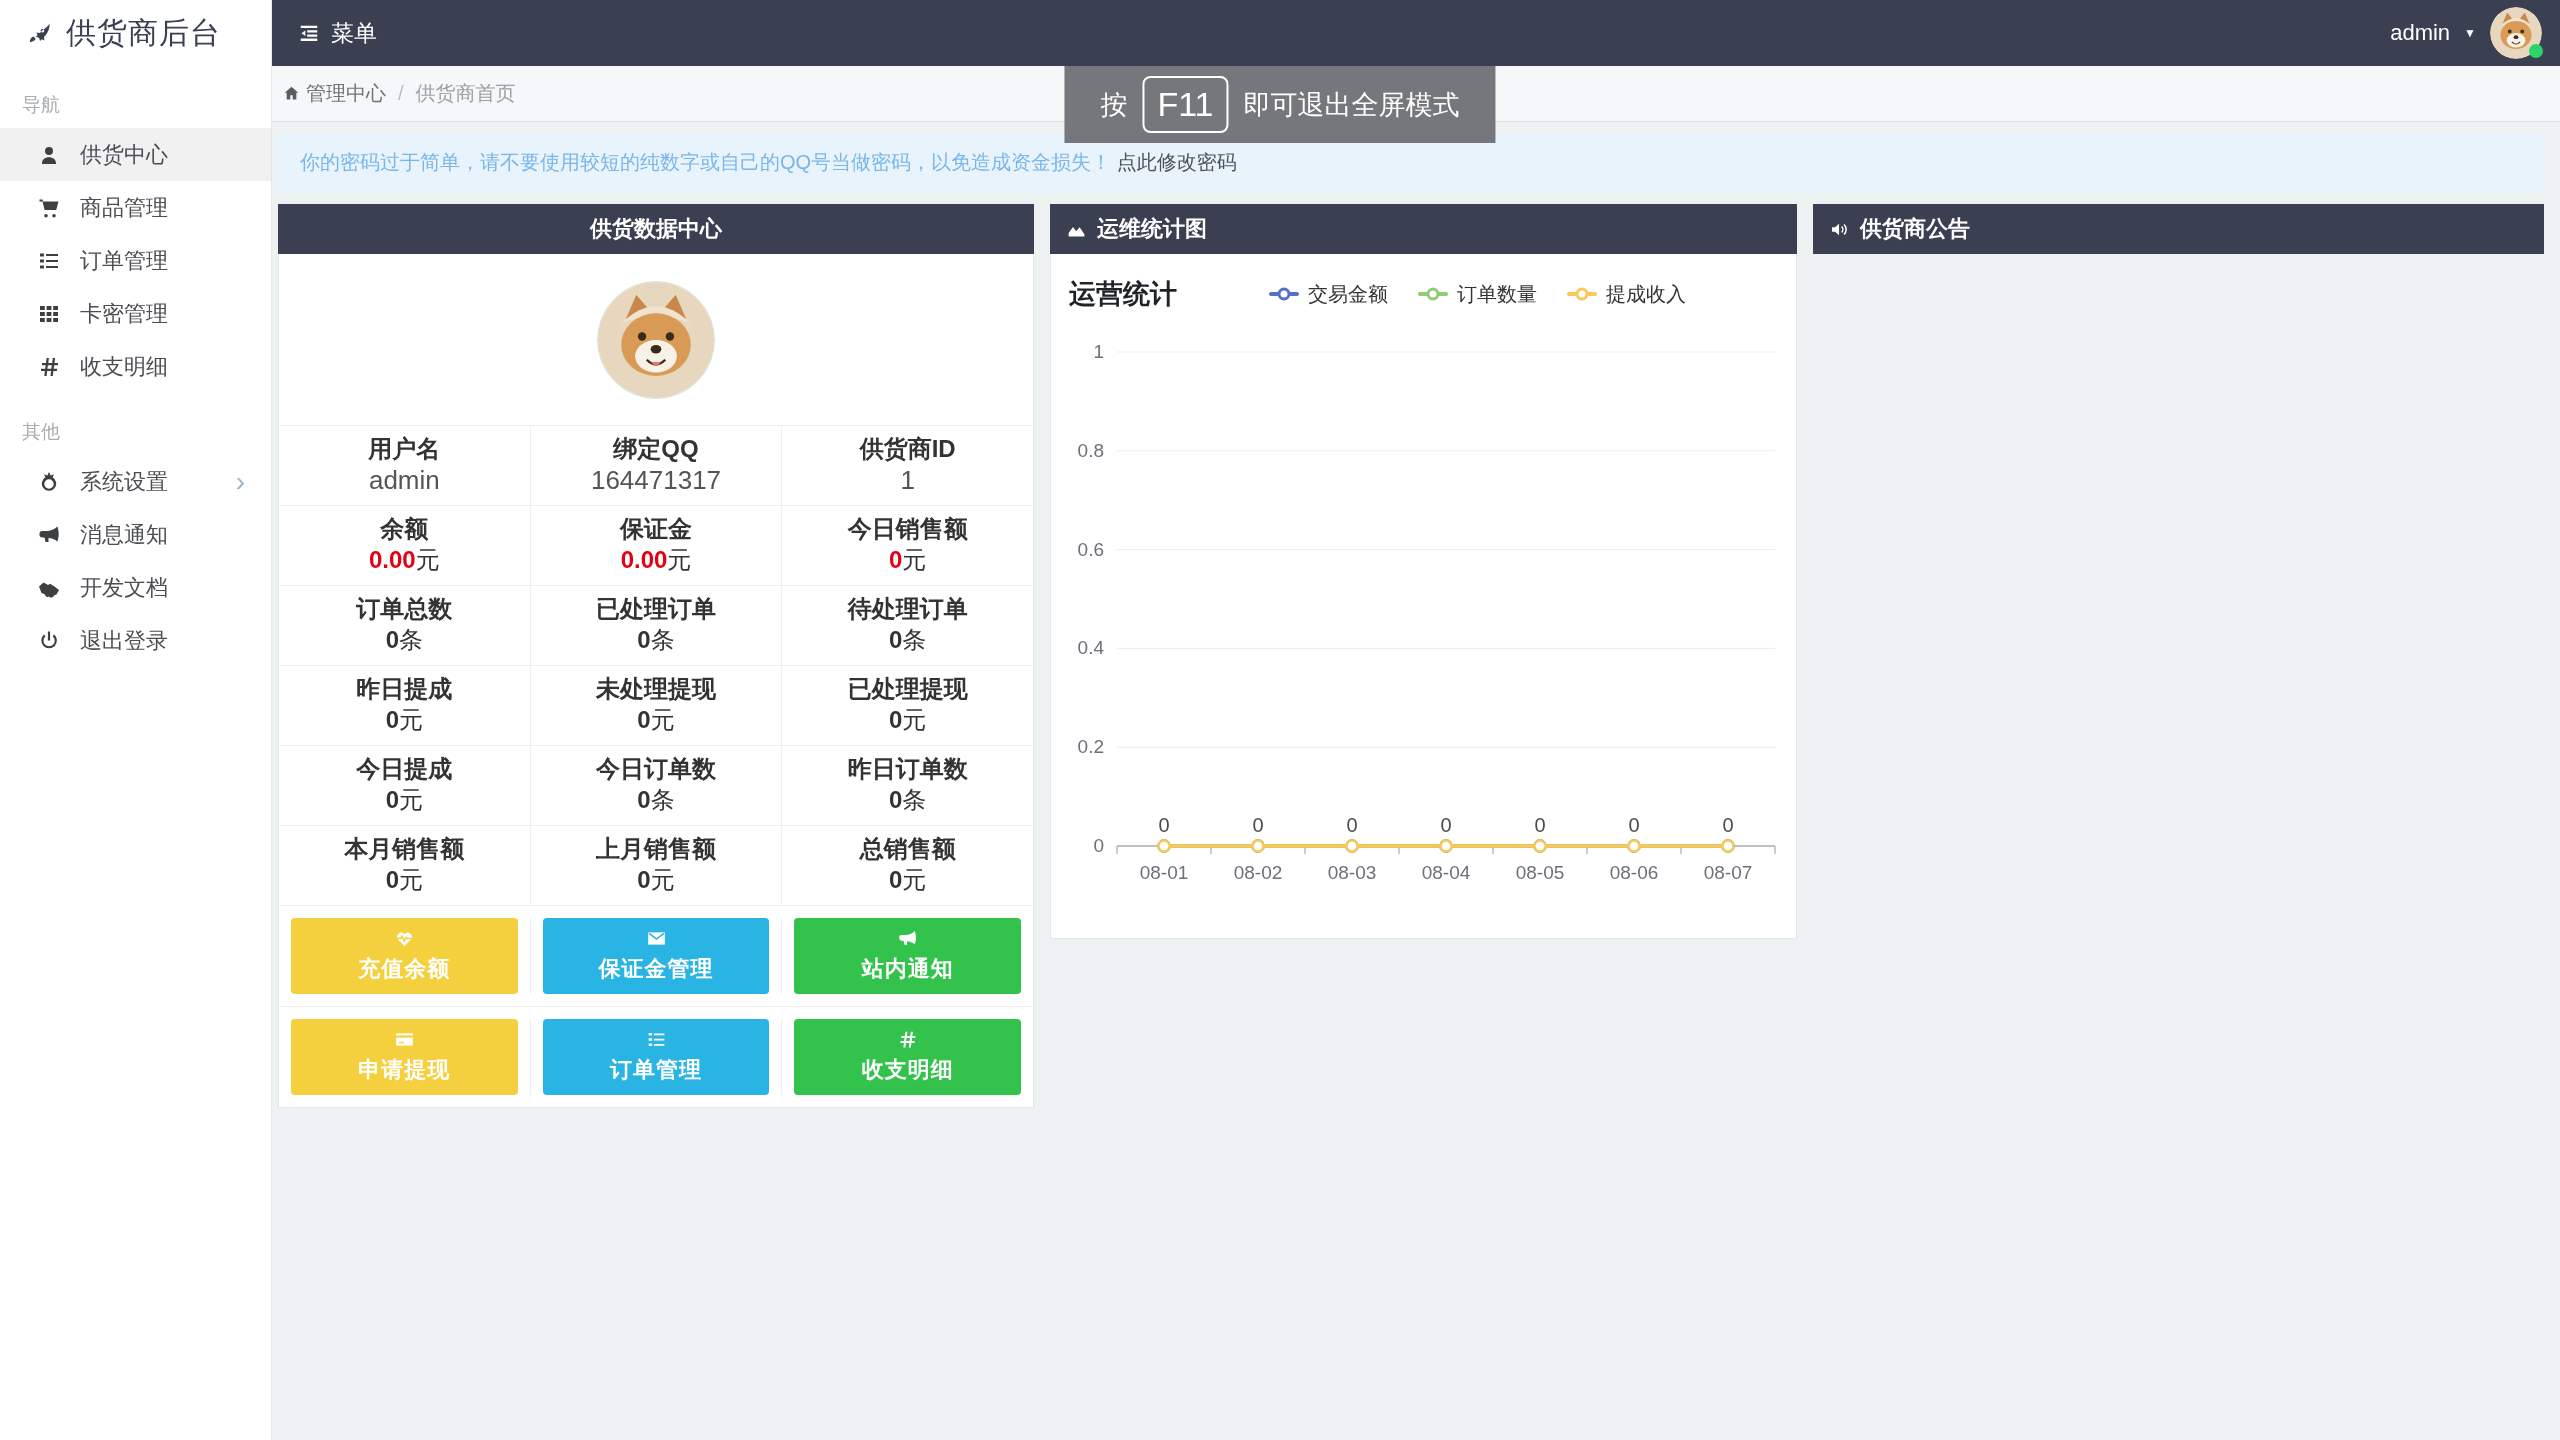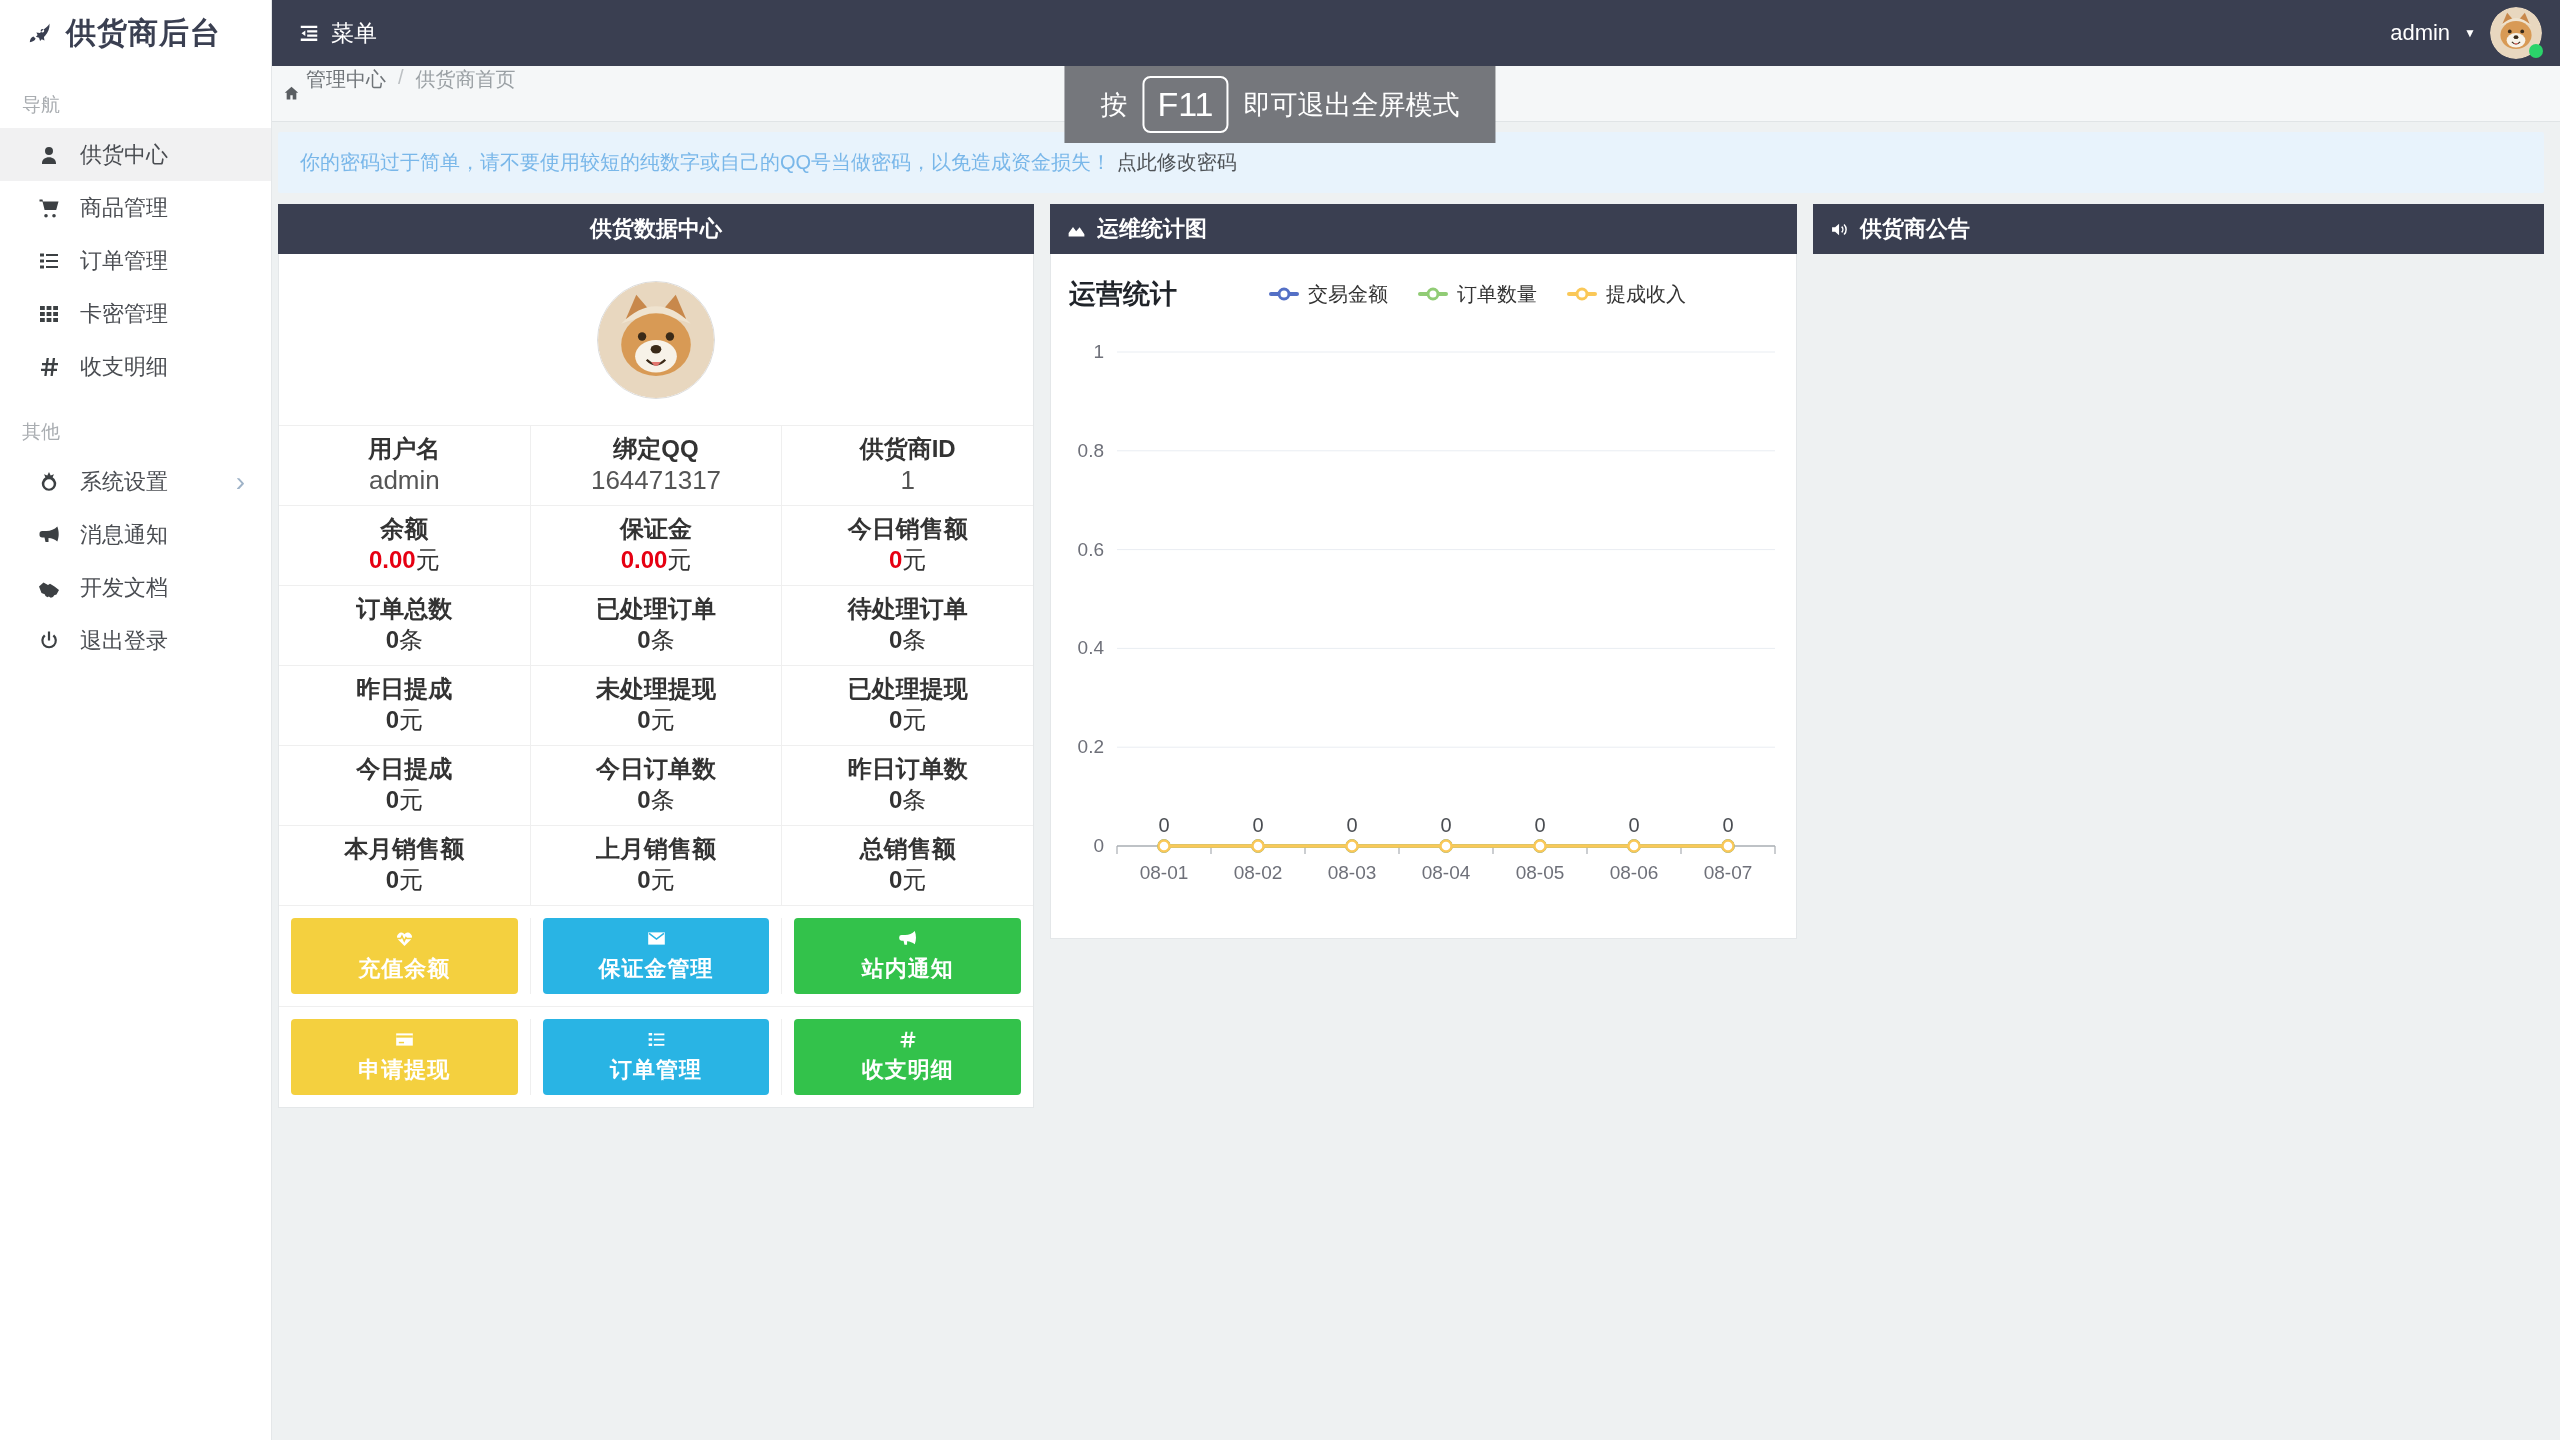--- a/index.html
+++ b/index.html
@@ -6,42 +6,42 @@
   html,body { width:2560px; height:1440px; overflow:hidden; }
   body { font-family:"Liberation Sans","DejaVu Sans",sans-serif; background:#eef1f2; position:relative; color:#333; }
   svg { display:block; }
   .icn { display:inline-flex; align-items:center; justify-content:center; }
   .icn svg { width:1em; height:1em; fill:currentColor; }
 
   
   .sidebar { position:absolute; left:0; top:0; bottom:0; width:272px; background:#fff; border-right:1px solid #e4e7e9; z-index:3; }
   .brand { height:66px; display:flex; align-items:center; padding-left:26px; gap:13px; color:#3a3f51; }
   .brand .icn { font-size:27px; }
-  .brand-title { font-size:30px; font-weight:bold; letter-spacing:1px; }
+  .brand-title { font-size:30px; font-weight:normal; letter-spacing:1px; }
   .nav-section-label { padding:26px 0 10px 22px; font-size:19px; color:#a9adb1; }
   .nav-item { height:53px; display:flex; align-items:center; padding-left:36px; cursor:pointer; color:#444; }
   .nav-item.active { background:#f1f1f2; }
   .nav-item .icn { font-size:24px; width:26px; color:#3c4043; }
   .nav-label { font-size:22px; margin-left:18px; color:#4a4d52; }
   .nav-chevron { margin-left:auto; margin-right:26px; font-size:28px; color:#9fb3c8; line-height:1; }
 
   
   .topbar { position:absolute; left:272px; right:0; top:0; height:66px; background:#3a3f51; display:flex; align-items:center; justify-content:space-between; z-index:2; }
   .menu-toggle { display:flex; align-items:center; gap:11px; color:#fff; font-size:23px; padding:0 26px; height:100%; cursor:pointer; }
   .menu-toggle .icn { font-size:22px; }
   .topbar-right { display:flex; align-items:center; gap:14px; padding-right:18px; }
   .username { color:#fff; font-size:22px; }
   .caret { color:#fff; font-size:12px; }
   .avatar-wrap { position:relative; width:52px; height:52px; cursor:pointer; }
   .avatar-wrap svg { width:52px; height:52px; border-radius:50%; }
   .status-dot { position:absolute; right:-1px; bottom:1px; width:14px; height:14px; border-radius:50%; }
 
   
   .main { position:absolute; left:272px; top:66px; right:0; bottom:0; }
-  .breadcrumb-bar { height:56px; background:#f5f7f8; border-bottom:1px solid #e0e4e6; display:flex; padding:0 10px; font-size:20px; color:#6f7478; }
+  .breadcrumb-bar { height:56px; background:#f5f7f8; border-bottom:1px solid #e0e4e6; display:flex; align-items:center; padding:0 10px; font-size:20px; color:#6f7478; }
   .breadcrumb-bar .icn { font-size:19px; margin-right:5px; color:#5a5e62; }
   .crumb-sep { margin:0 12px; color:#bcc0c3; }
   .crumb-page { color:#9aa0a4; }
   .content { padding:10px 16px 0 6px; }
 
   .alert { background:#e8f3fc; padding:17px 22px; font-size:20px; color:#79b7e9; border-radius:2px; }
   .alert-link { color:#4f5357; margin-left:0; cursor:pointer; }
 
   .panels { display:flex; gap:16px; margin-top:11px; align-items:flex-start; }
   .panel-header { height:50px; background:#3a3f51; color:#fff; font-size:22px; font-weight:bold; display:flex; align-items:center; }

